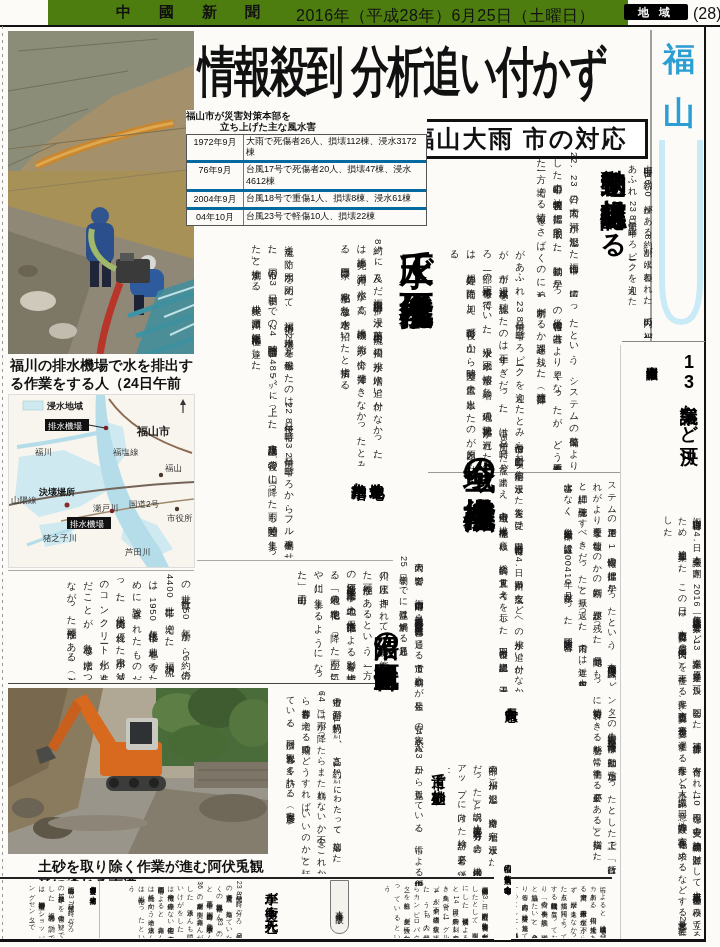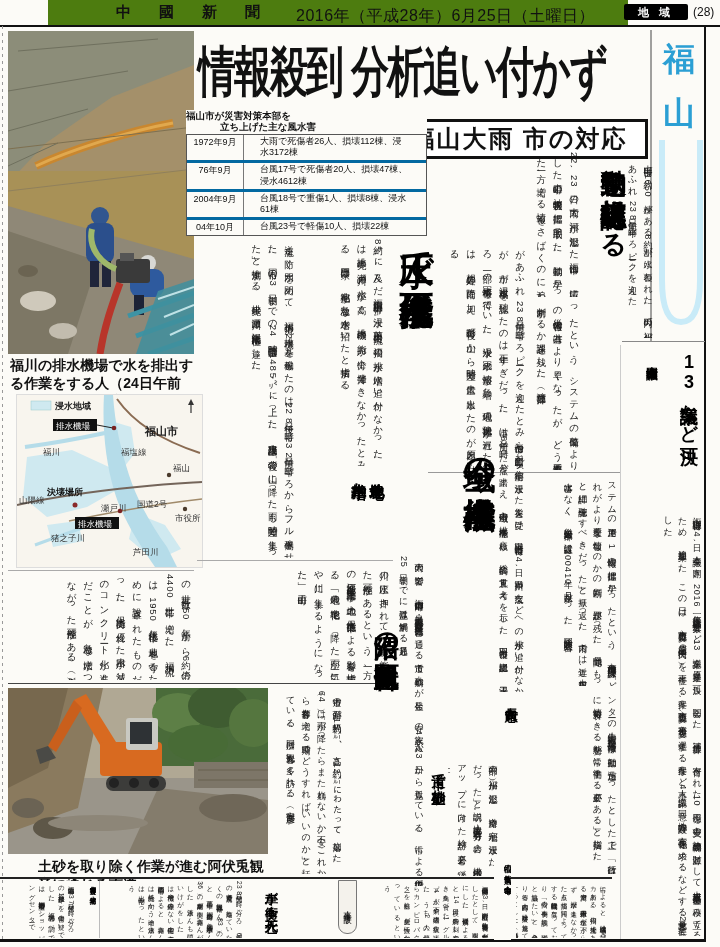--- a/index.html
+++ b/index.html
@@ -1,57 +1,57 @@
 <!DOCTYPE html>
 <html><head>
 <meta charset="utf-8">
 <style>
   html,body{margin:0;padding:0;background:#e8e7e3;}
   #page{position:relative;width:720px;height:947px;background:#fcfbf7;overflow:hidden;
         font-family:"Liberation Sans",sans-serif;color:#111;}
-  .abs{position:absolute;margin-left:8px;}
+  .abs{position:absolute;}
   
   .vt{position:absolute;writing-mode:vertical-rl;text-orientation:mixed;
       font-size:9.5px;line-height:1.72;letter-spacing:0.8px;color:#1a1a1a;
       overflow:hidden;text-align:justify;}
   .vt-s{font-size:6.5px;line-height:1.5;letter-spacing:0.3px;}
   
   .vh{position:absolute;writing-mode:vertical-rl;text-orientation:mixed;
       font-weight:900;color:#000;overflow:hidden;line-height:1.05;}
   .vh-sub{font-weight:700;}
   .rule-h{position:absolute;background:#555;height:1px;}
   .rule-v{position:absolute;background:#999;width:1px;}
   .cap{position:absolute;font-size:14px;font-weight:700;line-height:1.3;color:#111;overflow:hidden;}
   
   #masthead{position:absolute;left:0;top:0;width:580px;height:26px;background:#4d7c0f;margin-left:48px;}
   #paper-name{position:absolute;left:68px;top:3px;font-size:15px;font-weight:700;
               letter-spacing:28px;font-family:"Liberation Serif",serif;}
   #edition-date{position:absolute;left:248px;top:6px;font-size:16px;letter-spacing:0.5px;}
   #section-badge{position:absolute;left:576px;top:4px;width:64px;height:16px;background:#000;
                  color:#fff;font-size:11px;font-weight:700;text-align:center;line-height:16px;
                  letter-spacing:10px;padding-left:6px;box-sizing:border-box;border-radius:2px;}
-  #page-no{position:absolute;left:645px;top:5px;font-size:12px;}
+  #page-no{position:absolute;left:645px;top:5px;font-size:16px;}
   
   #main-headline{position:absolute;left:198px;top:32px;width:458px;height:78px;overflow:visible;}
   #main-headline .inner{font-size:46px;font-weight:900;letter-spacing:-2px;white-space:nowrap;
        transform:scale(0.82,1.18);transform-origin:0 50%;line-height:78px;
        font-family:"Liberation Sans",sans-serif;}
   
   #kicker{position:absolute;left:390px;top:119px;width:258px;height:40px;border:3px solid #111;
           box-sizing:border-box;text-align:center;font-size:24px;font-weight:900;
           line-height:34px;letter-spacing:2px;background:#fff;}
   
   #dtable{position:absolute;left:186px;top:110px;width:241px;font-size:9px;background:#fcfbf7;}
   #dtable .ttitle{font-size:9.5px;font-weight:700;line-height:1.2;}
   #dtable .t2{padding-left:34px;}
   #dtable .grid{border:1px solid #555;margin-top:1px;}
   #dtable .trow{display:flex;border-top:3px solid #0369a1;}
   #dtable .trow:first-child{border-top:none;}
   #dtable .tdate{width:56px;text-align:center;padding:1px 2px;box-sizing:border-box;}
-  #dtable .tdesc{flex:1;border-left:1px solid #777;padding:1px 16px;line-height:1.3;}
+  #dtable .tdesc{flex:1;border-left:1px solid #777;padding:1px 2px;line-height:1.3;}
   
   .photo{position:absolute;overflow:hidden;background:#888;}
   svg text{font-family:"Liberation Sans",sans-serif;}
   
   #badge-wrap{position:absolute;left:650px;top:28px;width:57px;height:315px;}
 </style>
 </head>
 <body>
 
 <div id="page">

